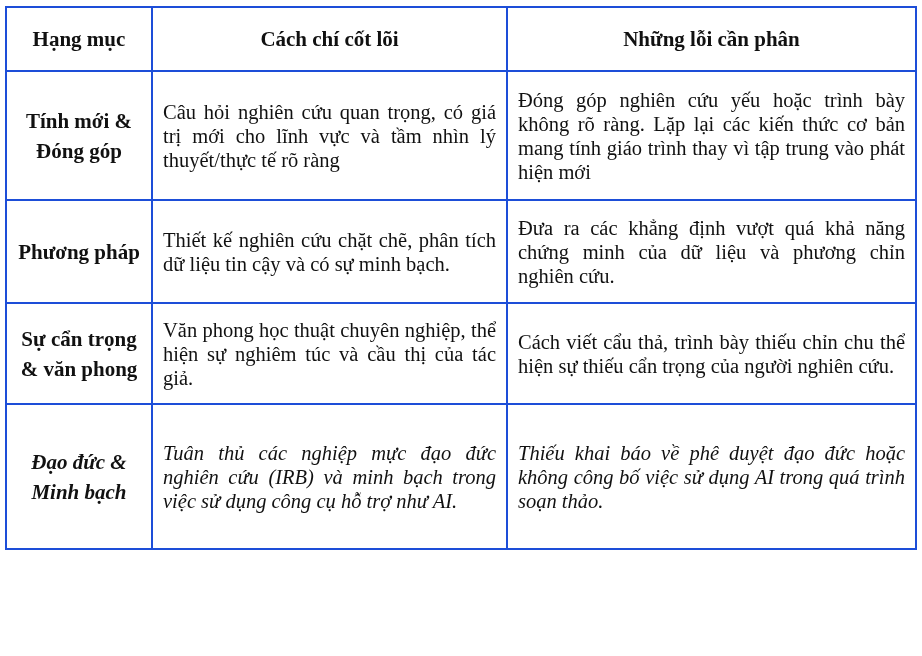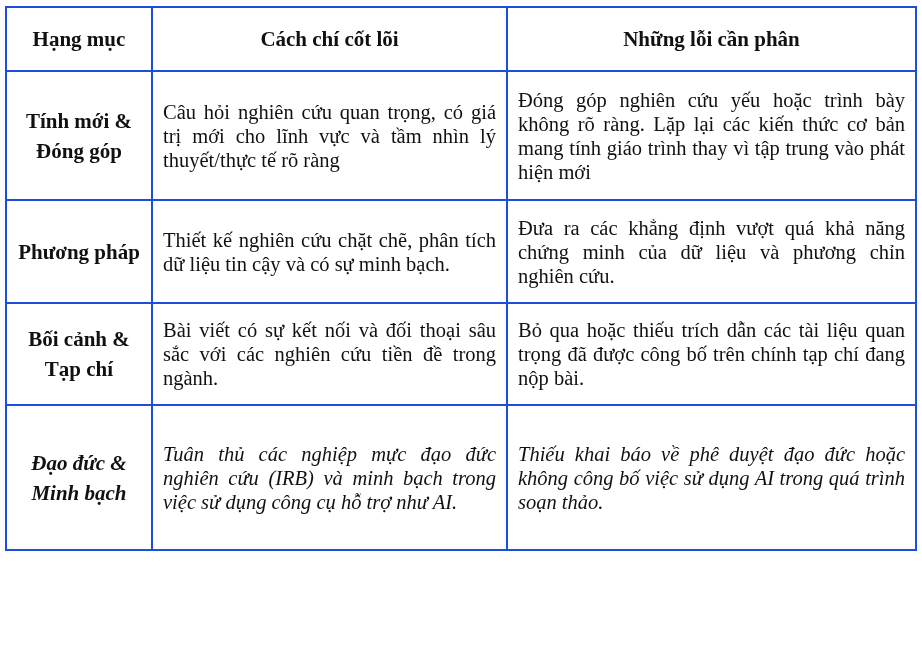--- a/index.html
+++ b/index.html
@@ -44,24 +44,24 @@
     <tr class="r1">
       <td class="cat"><span>Tính mới &amp; Đóng góp</span></td>
       <td class="txt">Câu hỏi nghiên cứu quan trọng, có giá trị mới cho lĩnh vực và tầm nhìn lý thuyết/thực tế rõ ràng</td>
       <td class="txt">Đóng góp nghiên cứu yếu hoặc trình bày không rõ ràng. Lặp lại các kiến thức cơ bản mang tính giáo trình thay vì tập trung vào phát hiện mới</td>
     </tr>
     <tr class="r2">
       <td class="cat"><span>Phương pháp</span></td>
       <td class="txt">Thiết kế nghiên cứu chặt chẽ, phân tích dữ liệu tin cậy và có sự minh bạch.</td>
       <td class="txt">Đưa ra các khẳng định vượt quá khả năng chứng minh của dữ liệu và phương chỉn nghiên cứu.</td>
     </tr>
-    <tr class="r4">
-      <td class="cat"><span>Bối cảnh &amp; Tạp chí</span></td>
-      <td class="txt">Bài viết có sự kết nối và đối thoại sâu sắc với các nghiên cứu tiền đề trong ngành.</td>
-      <td class="txt">Bỏ qua hoặc thiếu trích dẫn các tài liệu quan trọng đã được công bố trên chính tạp chí đang nộp bài.</td>
+    <tr class="r3">
+      <td class="cat"><span>Sự cẩn trọng &amp; văn phong</span></td>
+      <td class="txt">Văn phong học thuật chuyên nghiệp, thể hiện sự nghiêm túc và cầu thị của tác giả.</td>
+      <td class="txt">Cách viết cẩu thả, trình bày thiếu chỉn chu thể hiện sự thiếu cẩn trọng của người nghiên cứu.</td>
     </tr>
     <tr class="r5">
       <td class="cat"><span>Đạo đức &amp; Minh bạch</span></td>
       <td class="txt">Tuân thủ các nghiệp mực đạo đức nghiên cứu (IRB) và minh bạch trong việc sử dụng công cụ hỗ trợ như AI.</td>
       <td class="txt">Thiếu khai báo về phê duyệt đạo đức hoặc không công bố việc sử dụng AI trong quá trình soạn thảo.</td>
     </tr>
   </tbody>
 </table>
 
 </body></html>

